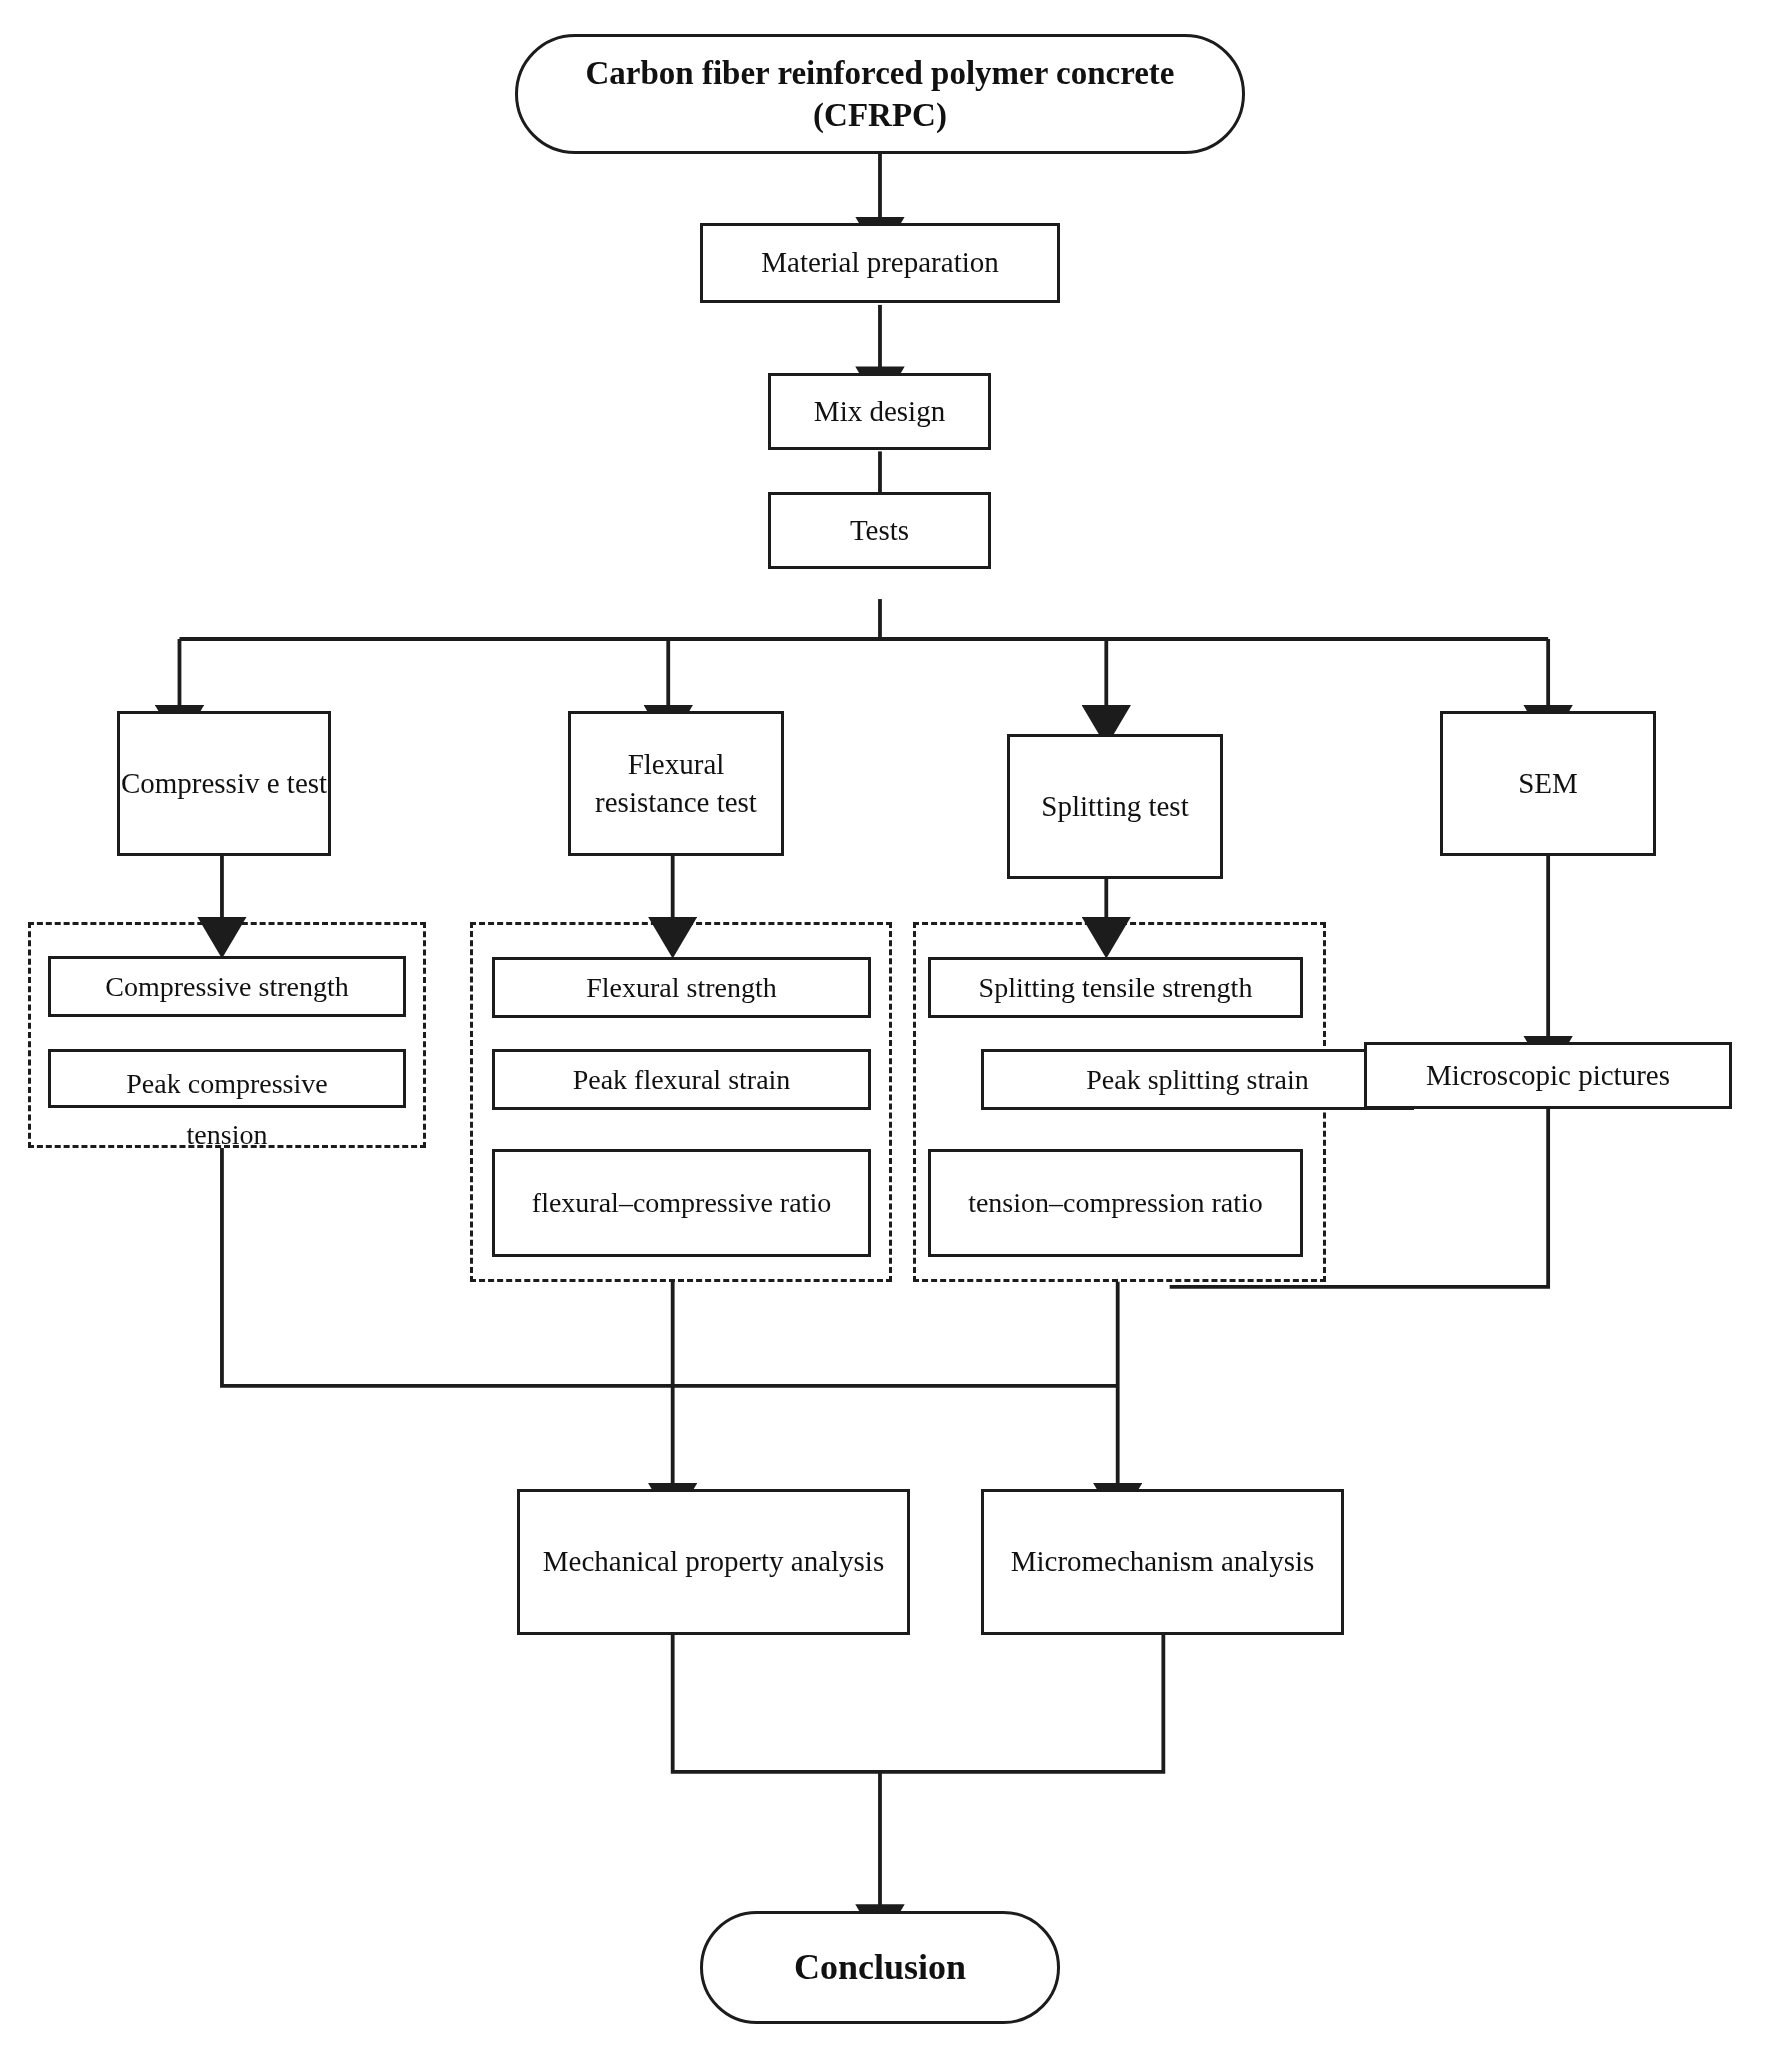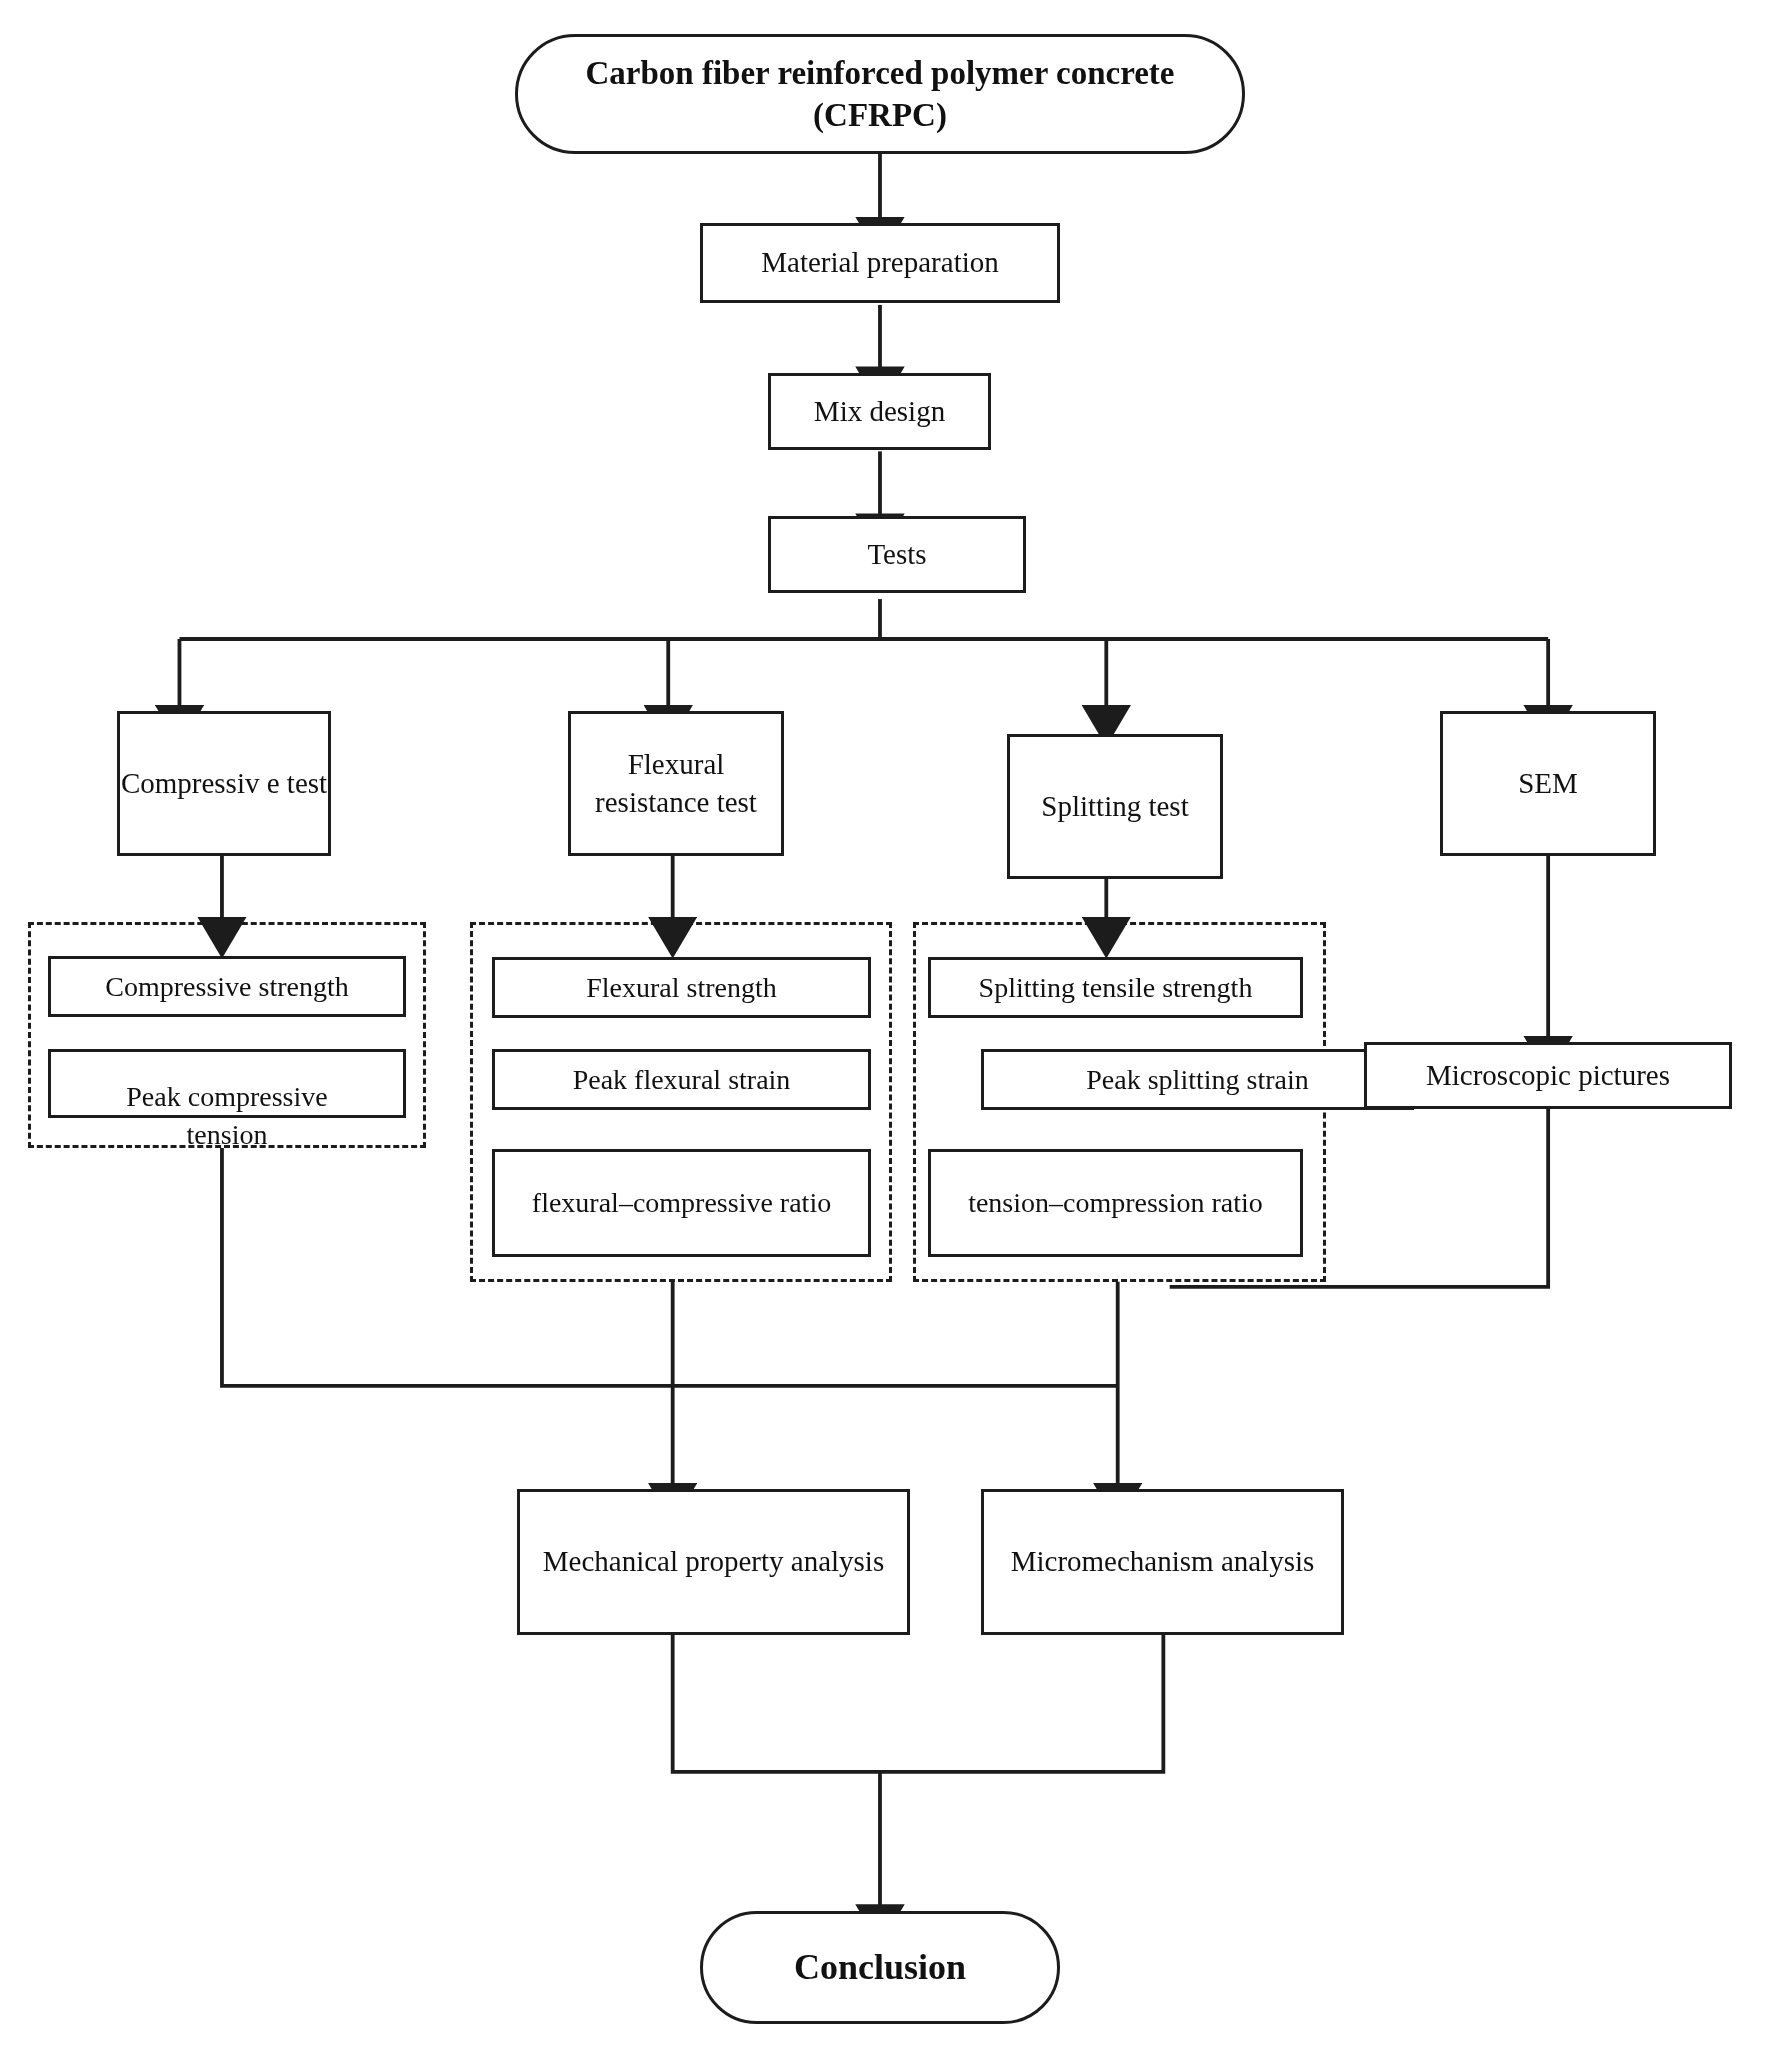--- a/index.html
+++ b/index.html
@@ -112,21 +112,21 @@
   </div>
 
   <div class="node n-main" style="left:700px; top:223px; width:360px; height:80px;">
     <span class="nowrap">Material preparation</span>
   </div>
 
   <div class="node n-main" style="left:768px; top:373px; width:223px; height:77px;text-align:center;">
     <span class="nowrap">Mix design</span>
   </div>
 
-  <div class="node n-main" style="left:768px; top:516px; width:258px; height:77px;text-align:center;">
+  <div class="node n-main" style="left:768px; top:492px; width:223px; height:77px;text-align:center;">
     <span class="nowrap">Tests</span>
   </div>
 
   <div class="node n-main" style="left:117px; top:711px; width:214px; height:145px;">
     <span>Compressiv e test</span>
   </div>
 
   <div class="node n-main" style="left:568px; top:711px; width:216px; height:145px;">
     <span>Flexural resistance test</span>
   </div>
@@ -138,21 +138,21 @@
   <div class="node n-main" style="left:1440px; top:711px; width:216px; height:145px;">
     <span>SEM</span>
   </div>
 
   <div class="group-dashed" style="left:28px; top:922px; width:398px; height:226px;"></div>
 
   <div class="node n-leaf" style="left:48px; top:956px; width:358px; height:61px;">
     <span class="nowrap">Compressive strength</span>
   </div>
 
-  <div class="node n-leaf" style="left:48px; top:1049px; width:358px; height:69px; align-items:flex-end; padding-top:21px;">
+  <div class="node n-leaf" style="left:48px; top:1049px; width:358px; height:59px; align-items:flex-start; padding-top:14px;">
     <span class="nowrap">Peak compressive</span>
   </div>
   <div class="overflow-text" style="left:48px; top:1117px; width:358px;">
     <span>tension</span>
   </div>
 
   <div class="group-dashed" style="left:470px; top:922px; width:422px; height:360px;"></div>
 
   <div class="node n-leaf" style="left:492px; top:957px; width:379px; height:61px;">
     <span class="nowrap">Flexural strength</span>

